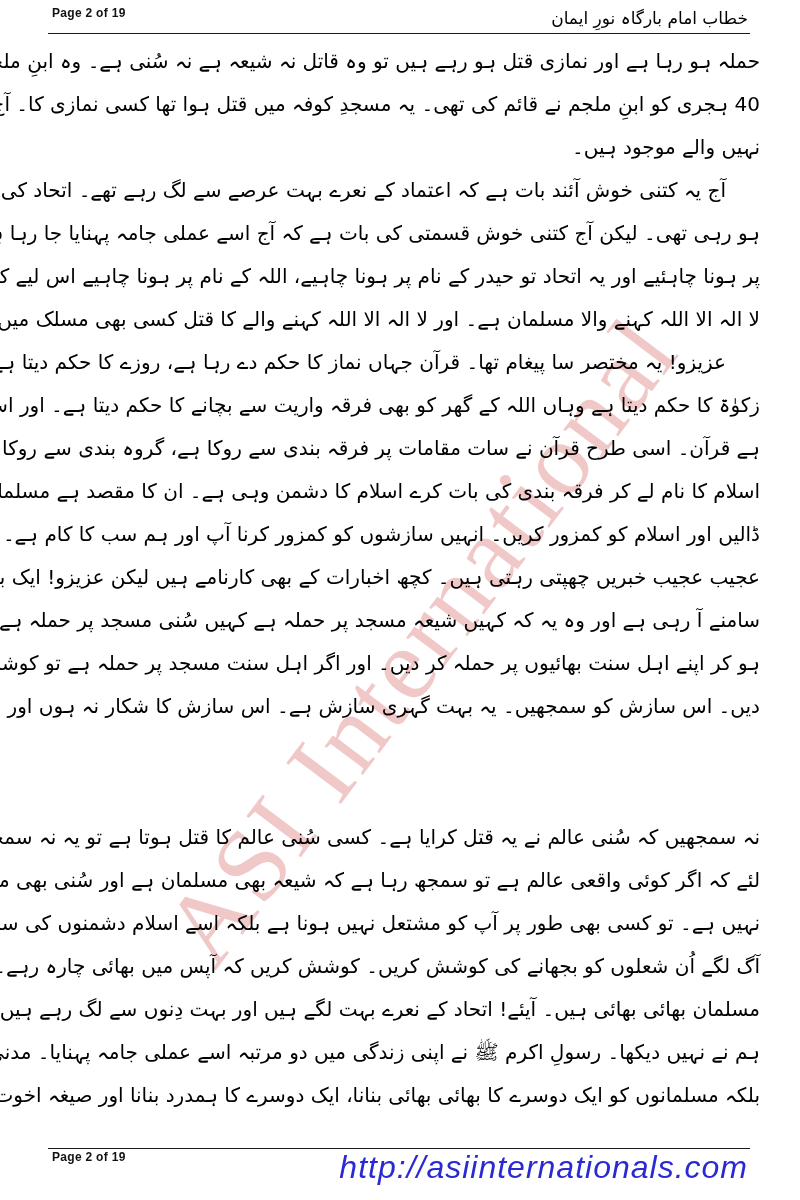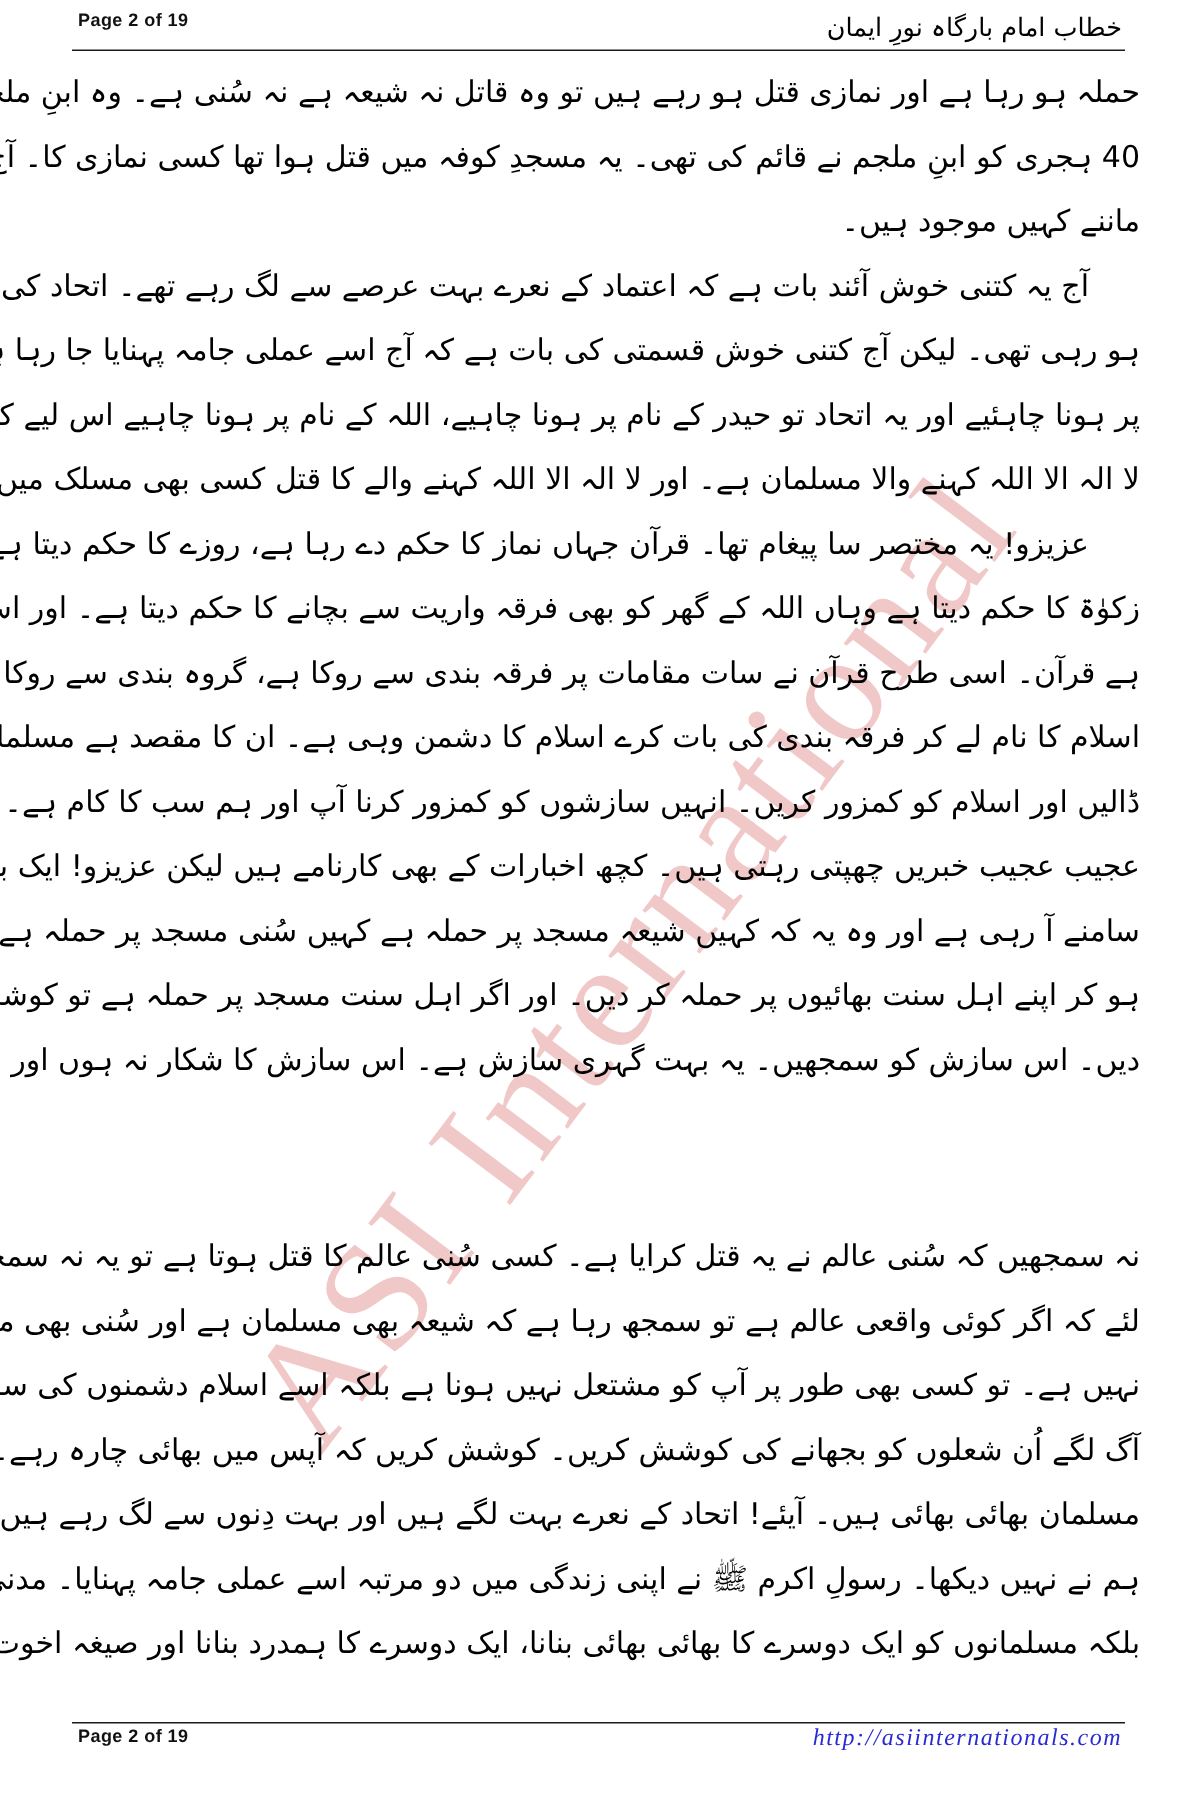--- a/index.html
+++ b/index.html
@@ -56,43 +56,43 @@
   
   .footer-rule {
     position:absolute; top:1148px; left:48px; right:50px;
     border-top:1.6px solid #1a1a1a;
   }
   .footer {
     position:absolute; top:1150px; left:52px; right:52px; height:40px;
     display:flex; justify-content:space-between; align-items:flex-start;
   }
   .footer-url {
-    font-family:Liberation Serif, serif; font-style:italic;
-    font-size:16px; letter-spacing:1px;
+    font-family:Liberation Sans, sans-serif; font-style:italic;
+    font-size:32px; letter-spacing:1px;
     color:#2a2ad2; text-decoration:none; line-height:1.1;
   }
 </style>
 </head>
 <body>
 
 <div class="page">
 
   <div class="watermark" style="color: rgba(219, 110, 110, 0.38);">ASI International</div>
 
   <div class="header">
     <span class="page-label">Page 2 of 19</span>
     <span class="header-title" dir="rtl" lang="ur">خطاب امام بارگاہ نورِ ایمان</span>
   </div>
   <div class="header-rule"></div>
 
   <div class="content" lang="ur">
     <div>
       <div class="line">حملہ ہو رہا ہے اور نمازی قتل ہو رہے ہیں تو وہ قاتل نہ شیعہ ہے نہ سُنی ہے۔ وہ ابنِ ملجم کی نسل سے ہے۔ یہ روایت 19 رمضان</div>
       <div class="line">40 ہجری کو ابنِ ملجم نے قائم کی تھی۔ یہ مسجدِ کوفہ میں قتل ہوا تھا کسی نمازی کا۔ آج بھی حالات نے بتایا کہ ابنِ ملجم کے</div>
-      <div class="line short">ماننے کہیں موجود ہیں۔</div>
+      <div class="line short">نہیں والے موجود ہیں۔</div>
     </div>
     <div>
       <div class="line indent">آج یہ کتنی خوش آئند بات ہے کہ اعتماد کے نعرے بہت عرصے سے لگ رہے تھے۔ اتحاد کی بات بہت عرصے سے</div>
       <div class="line">ہو رہی تھی۔ لیکن آج کتنی خوش قسمتی کی بات ہے کہ آج اسے عملی جامہ پہنایا جا رہا ہے۔ اور یہ اتحاد خُدا اور رسول ﷺ کے نام</div>
       <div class="line">پر ہونا چاہئیے اور یہ اتحاد تو حیدر کے نام پر ہونا چاہیے، اللہ کے نام پر ہونا چاہیے اس لیے کہ اللہ کو ایک کہنے والا مسلمان ہے۔</div>
       <div class="line short">لا الہ الا اللہ کہنے والا مسلمان ہے۔ اور لا الہ الا اللہ کہنے والے کا قتل کسی بھی مسلک میں جائز نہیں ہے۔</div>
     </div>
     <div>
       <div class="line indent">عزیزو! یہ مختصر سا پیغام تھا۔ قرآن جہاں نماز کا حکم دے رہا ہے، روزے کا حکم دیتا ہے، جہاں حج کا حکم دیتا ہے جہاں</div>
       <div class="line">زکوٰۃ کا حکم دیتا ہے وہاں اللہ کے گھر کو بھی فرقہ واریت سے بچانے کا حکم دیتا ہے۔ اور اس طرح سے بہت سے امور سے روکتا</div>

